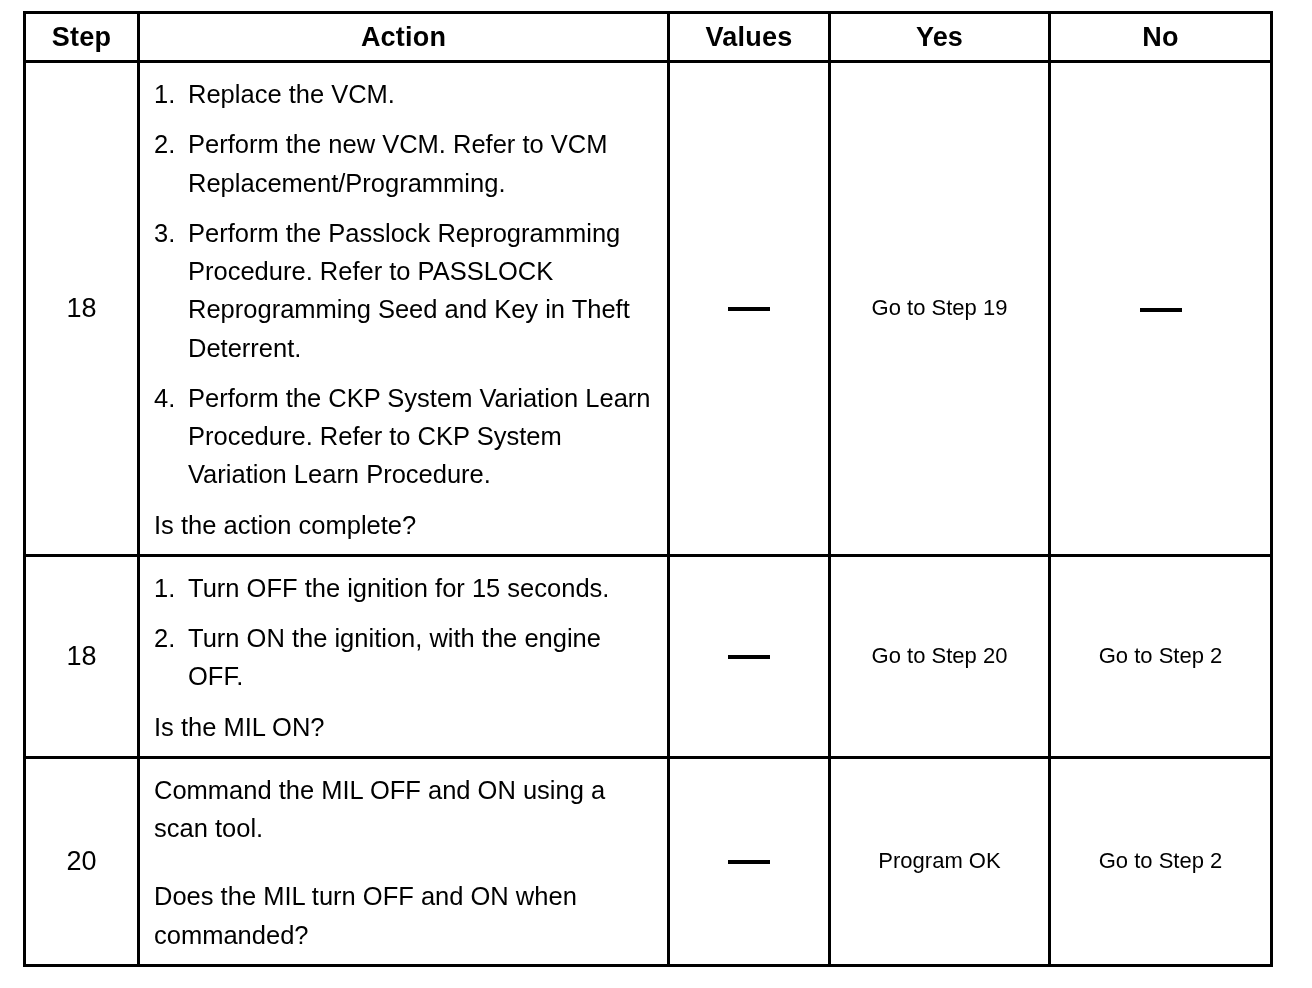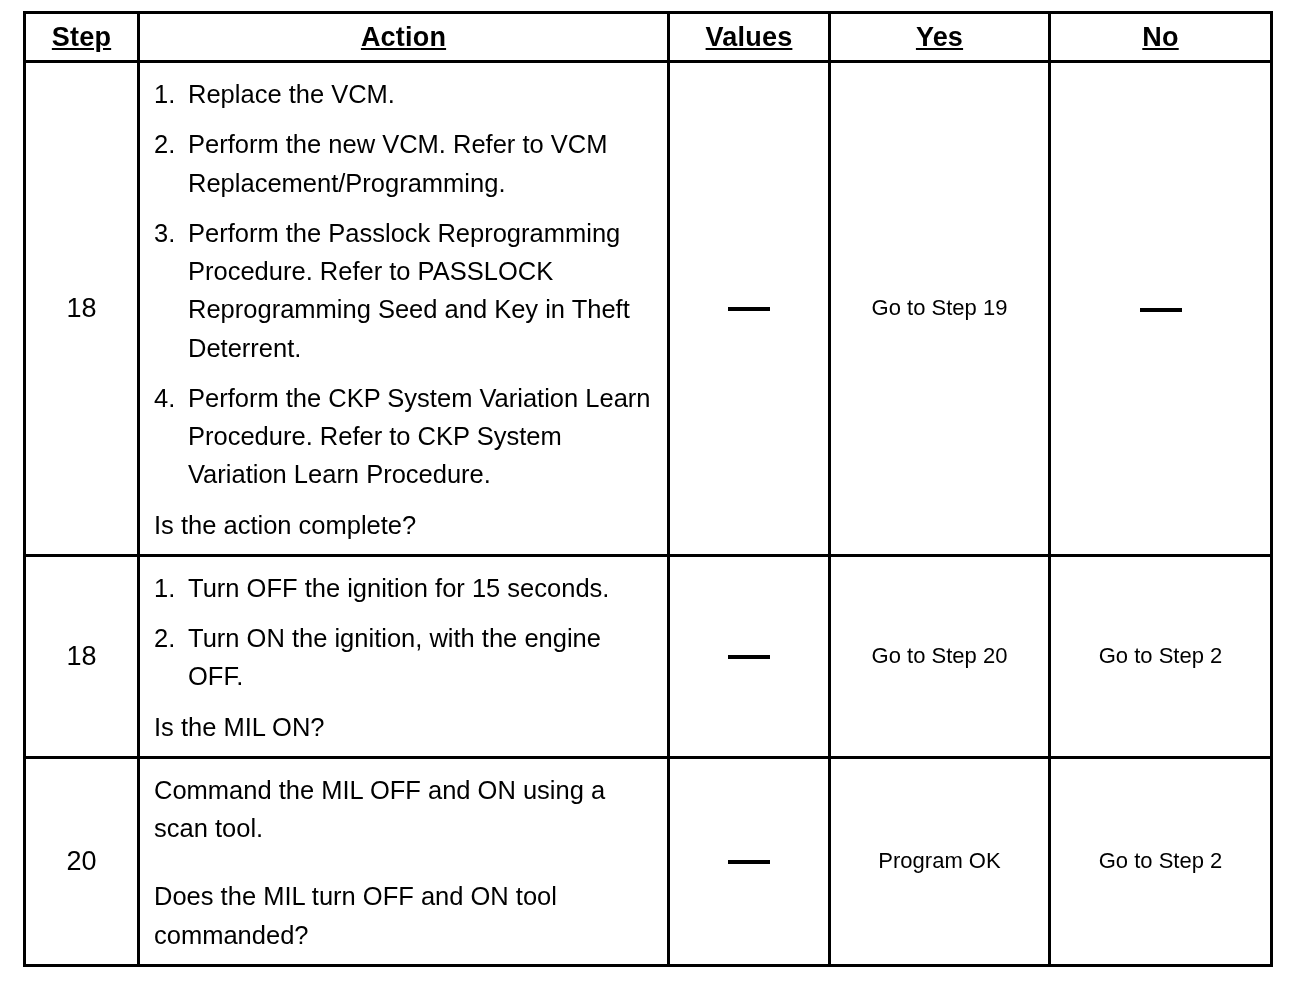--- a/index.html
+++ b/index.html
@@ -46,21 +46,20 @@
   col.c-values { width: 161px; }
   col.c-yes    { width: 220px; }
   col.c-no     { width: 222px; }
 
   thead th {
     height: 46px;
     font-size: 27px;
     font-weight: bold;
     text-align: center;
     letter-spacing: 0.2px;
-    text-decoration: underline;
   }
 
   
   .step-cell {
     text-align: center;
     font-size: 27px;
     vertical-align: middle;
   }
 
   .action-cell {
@@ -214,21 +213,21 @@
           <span class="branch-text">Go to Step 2</span>
         </td>
       </tr>
 
       <tr>
         <td class="step-cell">20</td>
 
         <td class="action-cell">
           <div class="action-inner">
             <div class="plain-item gap-item">Command the MIL OFF and ON using a scan tool.</div>
-            <div class="plain-item">Does the MIL turn OFF and ON tool commanded?</div>
+            <div class="plain-item">Does the MIL turn OFF and ON when commanded?</div>
           </div>
         </td>
 
         <td class="values-cell">
           <span class="dash"></span>
         </td>
 
         <td class="branch-cell va-top stack-20-yes">
           <span class="branch-text">Program OK</span>
         </td>

